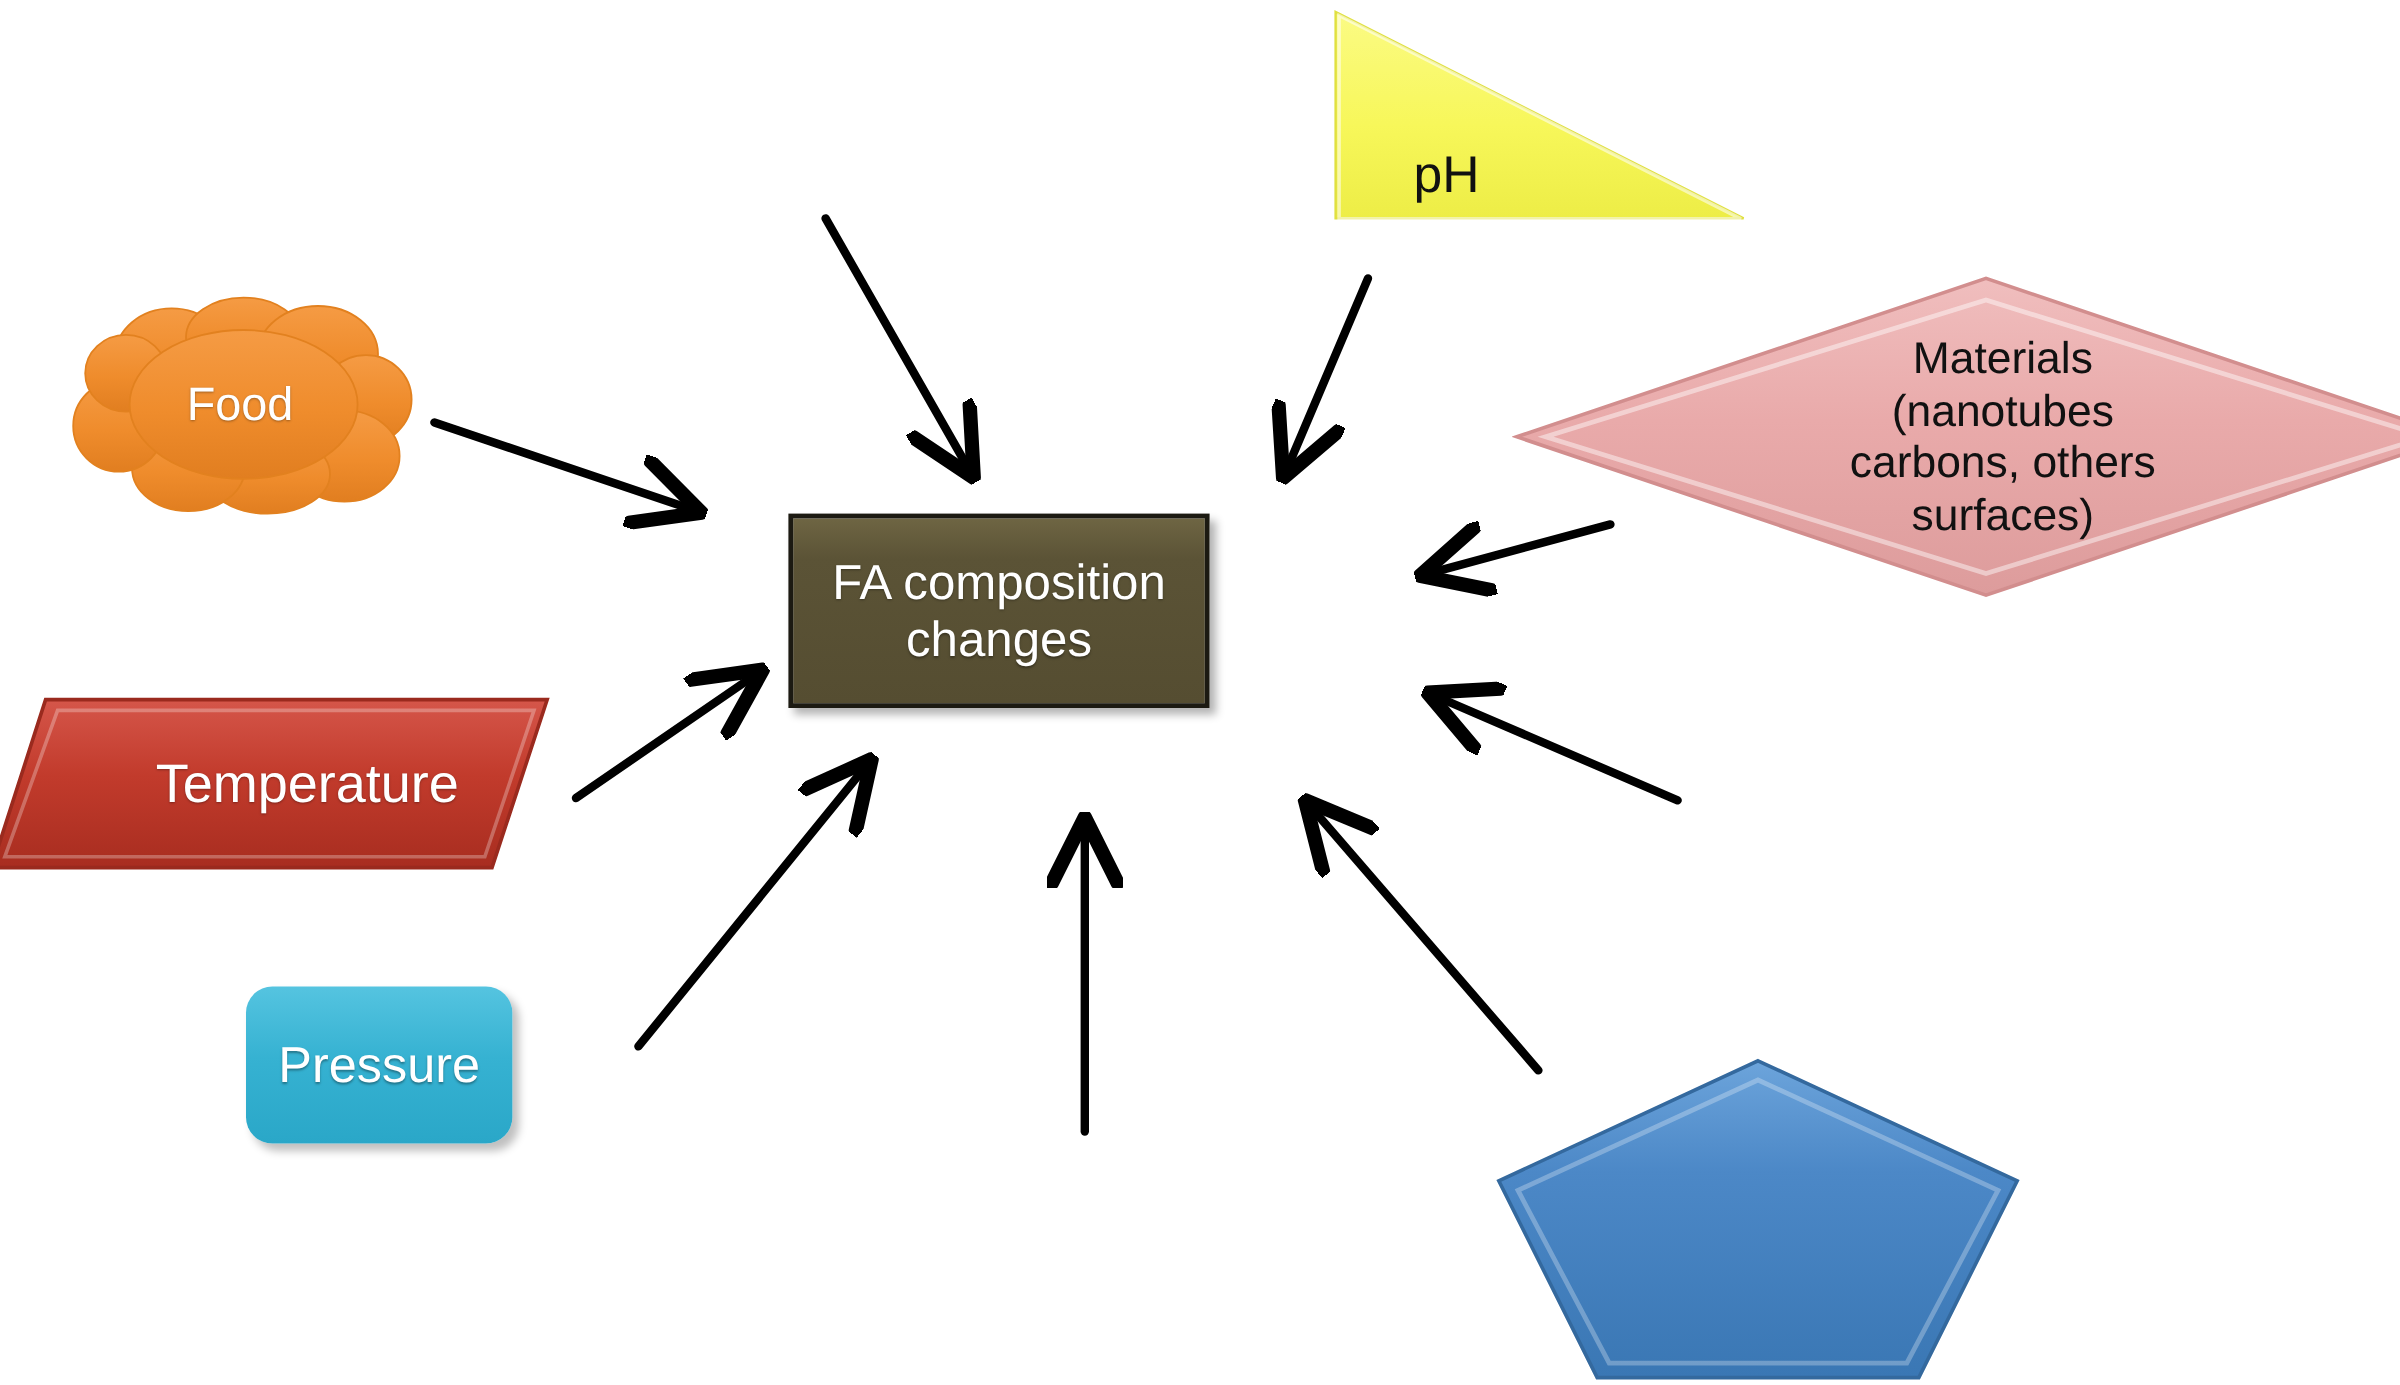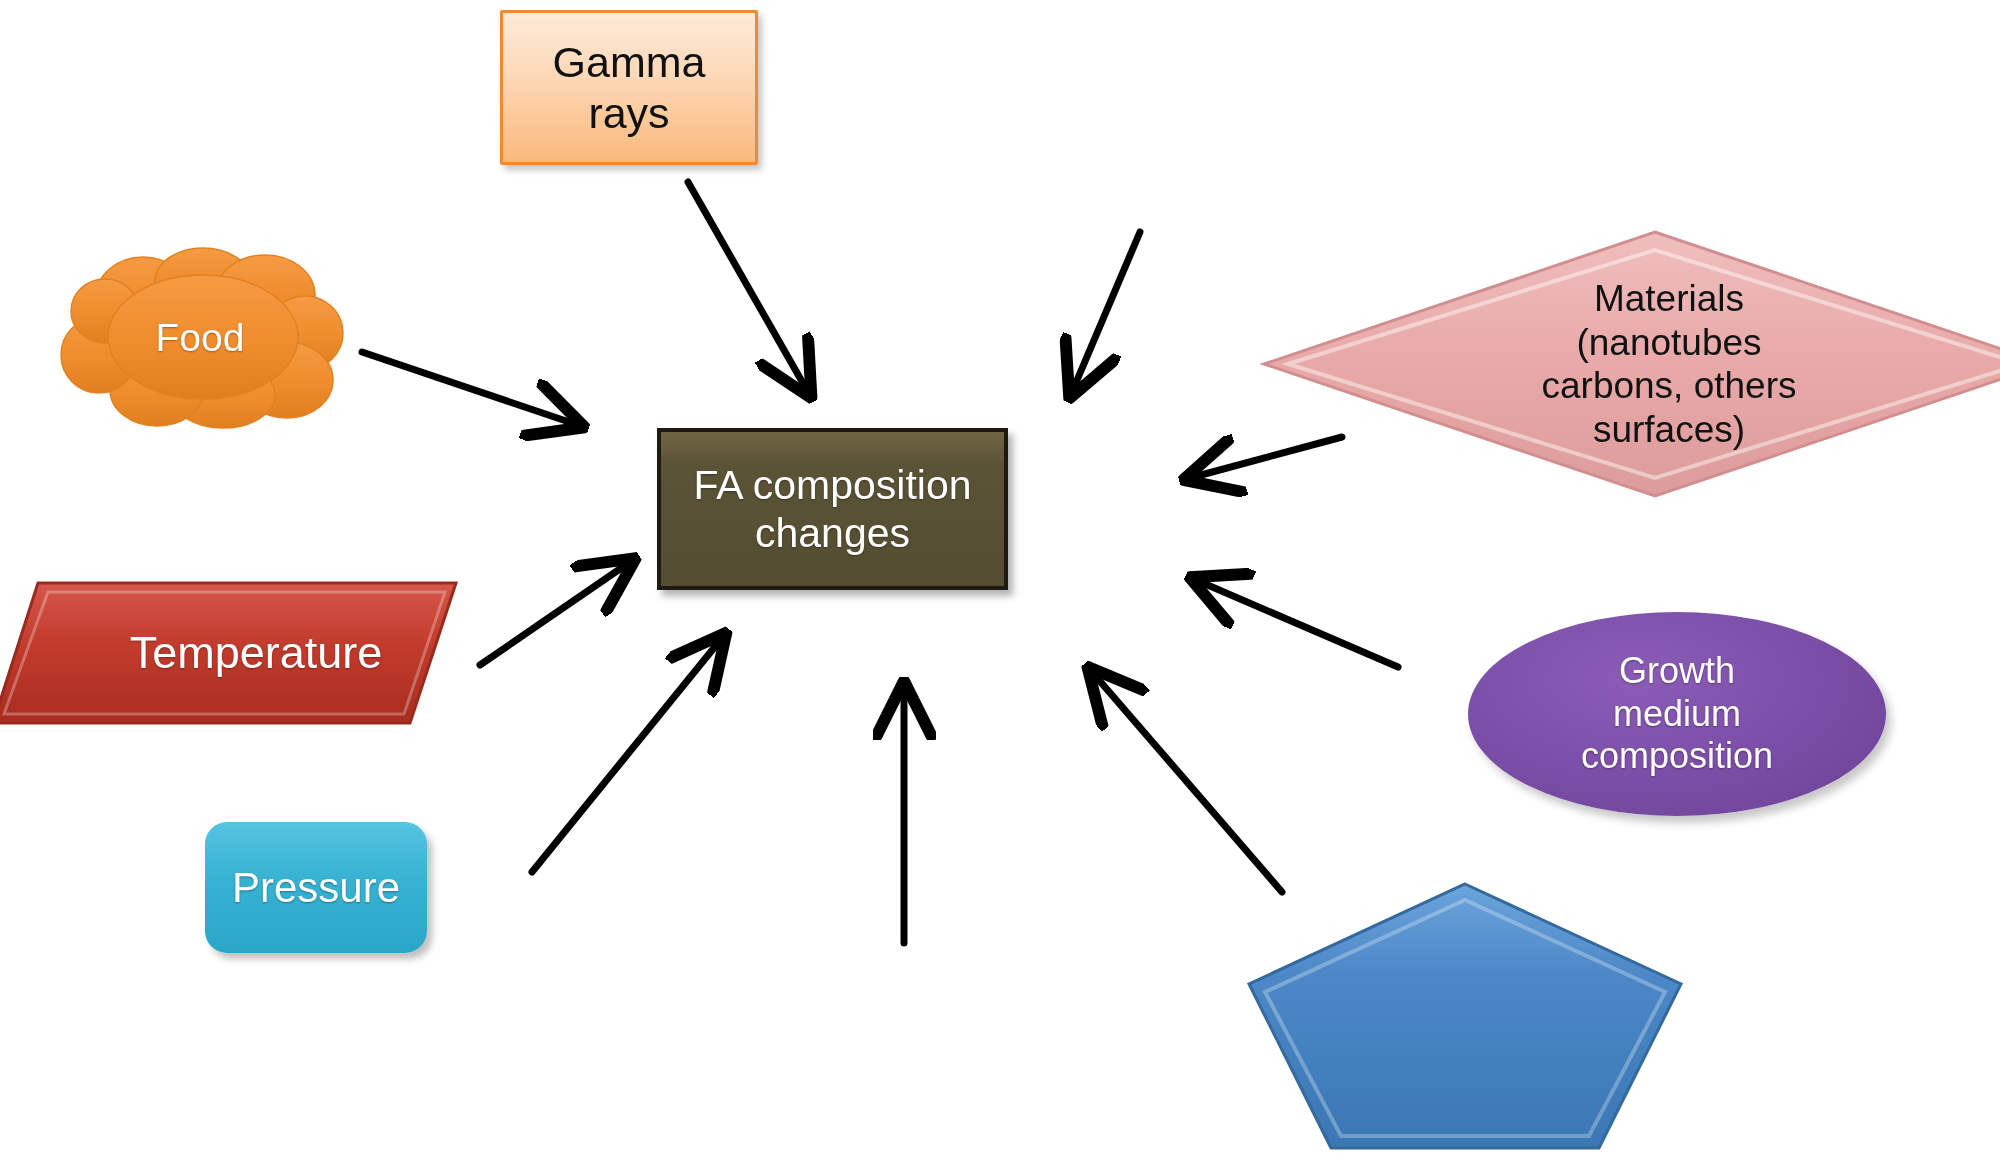--- a/index.html
+++ b/index.html
@@ -177,25 +177,35 @@
       <line x1="1140" y1="232" x2="1072" y2="392"></line>
       <line x1="1342" y1="437" x2="1190" y2="478"></line>
       <line x1="480" y1="665" x2="630" y2="562"></line>
       <line x1="532" y1="872" x2="722" y2="638"></line>
       <line x1="904" y1="943" x2="904" y2="688"></line>
       <line x1="1398" y1="667" x2="1196" y2="580"></line>
       <line x1="1282" y1="892" x2="1092" y2="672"></line>
     </g>
   </svg>
 
-  <div class="node" id="node-gamma">
-    <span class="lbl dark-txt">Gamma
-rays</span>
-  </div>
-
+
+  <div class="node" id="node-ph">
+    <svg class="tri" viewBox="0 0 352 192" preserveAspectRatio="none">
+      <defs>
+        <linearGradient id="gph" x1="0" y1="0" x2="0" y2="1">
+          <stop offset="0%" stop-color="#FBFB84"></stop>
+          <stop offset="55%" stop-color="#F7F75A"></stop>
+          <stop offset="100%" stop-color="#EDED46"></stop>
+        </linearGradient>
+      </defs>
+      <polygon points="5,4 5,176 345,176" fill="url(#gph)" stroke="#E0E040" stroke-width="2"></polygon>
+      <polygon points="5,4 5,176 345,176" fill="none" stroke="rgba(255,255,255,.55)" stroke-width="3" transform="translate(3,3) scale(0.985)"></polygon>
+    </svg>
+    <span class="lbl dark-txt">pH</span>
+  </div>
 
   <div class="node" id="node-materials">
     <svg class="dia" viewBox="0 0 790 272" preserveAspectRatio="none">
       <defs>
         <linearGradient id="gmat" x1="0" y1="0" x2="0" y2="1">
           <stop offset="0%" stop-color="#F0BEBE"></stop>
           <stop offset="45%" stop-color="#E9AAAA"></stop>
           <stop offset="100%" stop-color="#DD9C9C"></stop>
         </linearGradient>
       </defs>
@@ -251,25 +261,20 @@
       <polygon points="58,14 455,14 414,136 14,136" fill="none" stroke="rgba(255,255,255,.28)" stroke-width="3"></polygon>
     </svg>
     <span class="lbl white-txt">Temperature</span>
   </div>
 
   <div class="node" id="node-pressure">
     <span class="lbl white-txt">Pressure</span>
   </div>
 
 
-  <div class="node" id="node-growth">
-    <span class="lbl white-txt">Growth
-medium
-composition</span>
-  </div>
 
   <div class="node" id="node-pentagon">
     <svg class="pent" viewBox="0 0 440 274" preserveAspectRatio="none">
       <defs>
         <linearGradient id="gpent" x1="0" y1="0" x2="0" y2="1">
           <stop offset="0%" stop-color="#6CA4DB"></stop>
           <stop offset="35%" stop-color="#4C88C7"></stop>
           <stop offset="100%" stop-color="#3A77B4"></stop>
         </linearGradient>
       </defs>

